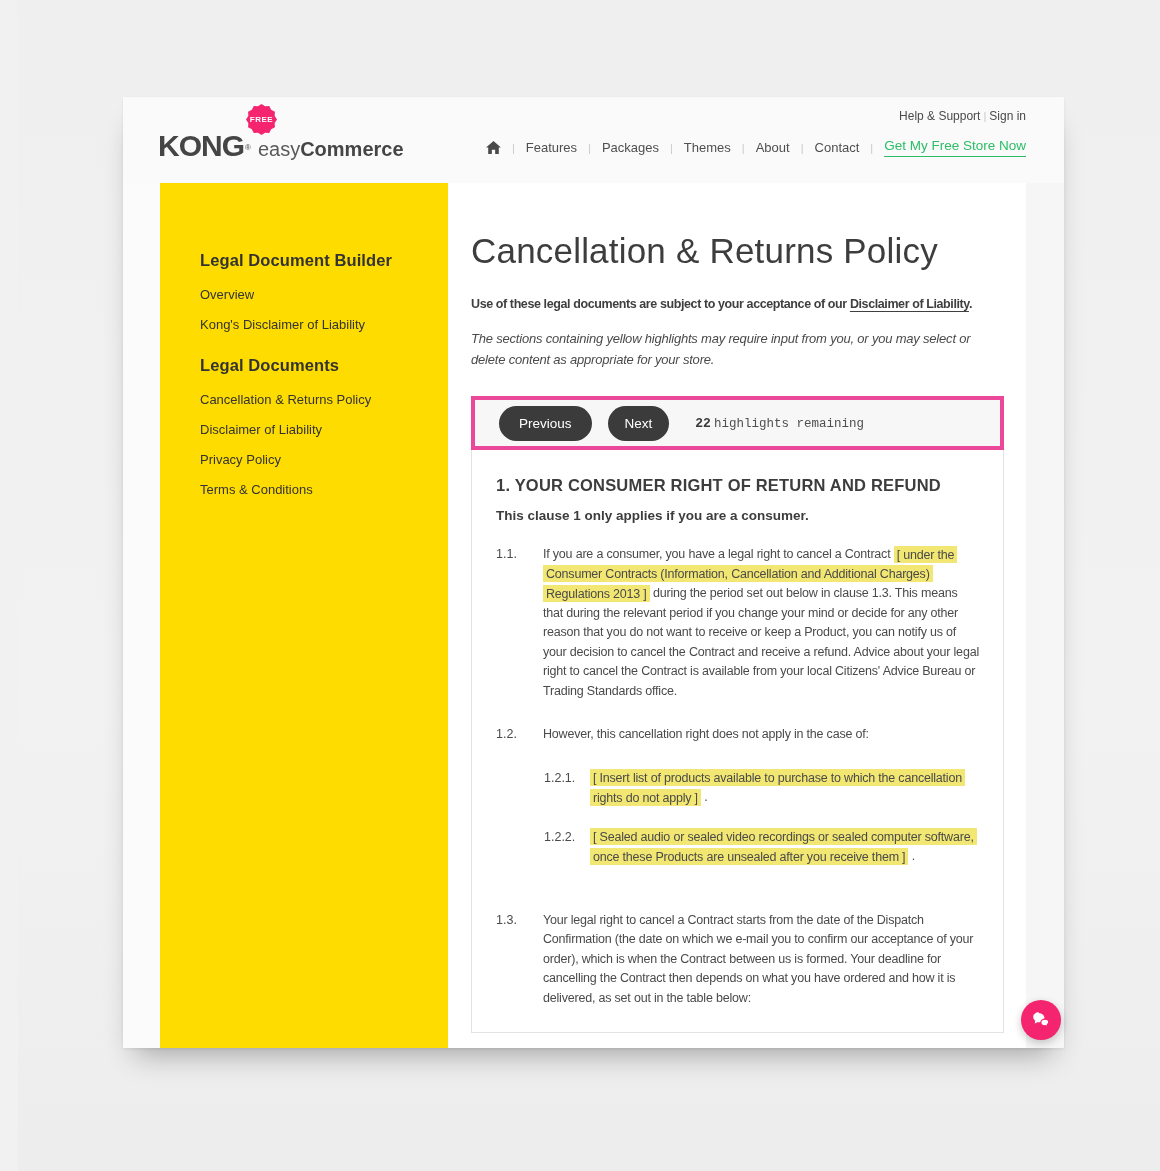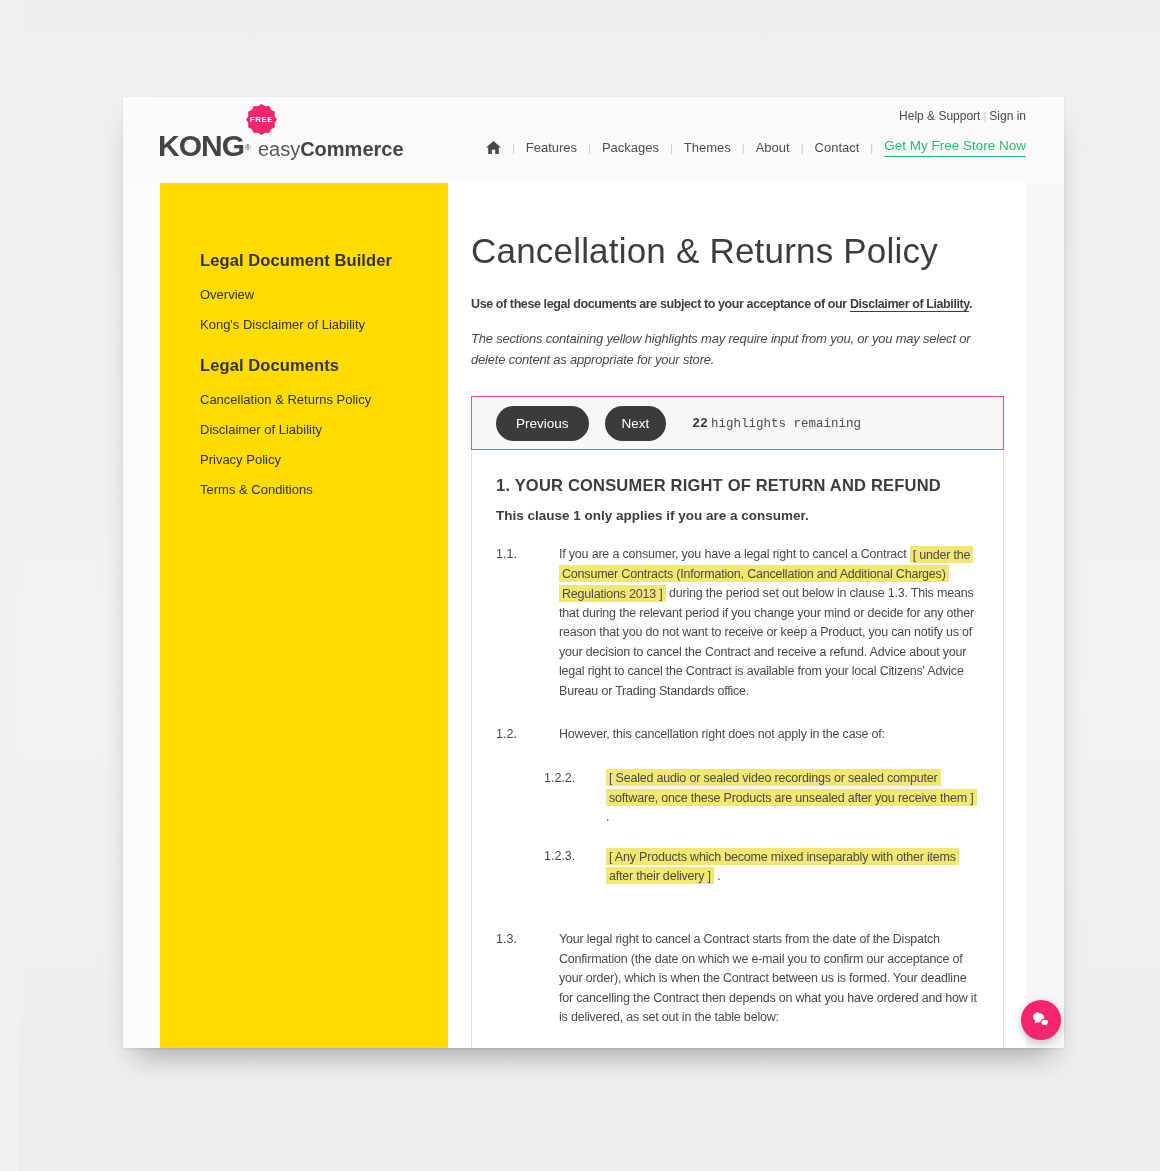--- a/index.html
+++ b/index.html
@@ -45,32 +45,32 @@
   .sidebar h3.h2nd { margin-top:9px; }
   .side-item { font-size:13px; color:#333; text-decoration:none; margin-bottom:15px; cursor:pointer; display:block; }
 
   
   .content { flex:1; background:#fff; padding:48px 22px 0 23px; position:relative; }
   h1.page-title { font-size:35px; font-weight:400; color:#3d3d3d; letter-spacing:.2px; margin:0 0 26px; }
   .subject { font-size:12.5px; font-weight:700; color:#3f3f3f; letter-spacing:-.4px; white-space:nowrap; margin-bottom:17px; }
   .subject a { color:#3f3f3f; text-decoration:underline; text-underline-offset:3px; cursor:pointer; }
   .note { font-size:13px; font-style:italic; color:#4a4a4a; line-height:21px; margin-bottom:15px; letter-spacing:-.2px; }
 
-  .toolbar { margin-top:26px; border:1px solid #ec4899; background:#f7f7f7; height:54px;
+  .toolbar { margin-top:26px; border:4px solid #ec4899; background:#f7f7f7; height:54px;
              display:flex; align-items:center; padding:0 24px; }
   .pill { background:#3b3b3b; color:#fff; border:none; border-radius:20px; font-family:inherit;
           font-size:13.5px; padding:10px 20px; cursor:pointer; }
   .pill + .pill { margin-left:16px; padding:10px 17px; }
   .count { margin-left:26px; font-size:12.5px; color:#4f4f4f;font-family:Liberation Mono, monospace; }
   .count b { font-size:13px; color:#3b3b3b; margin-right:3px; }
 
   .docbox { border:1px solid #e3e3e3; border-top:none; background:#fff; padding:26px 24px 0; }
   .docbox h2 { font-size:16.5px; font-weight:700; color:#3d3d3d; letter-spacing:.2px; }
   .subhead { font-size:13.5px; font-weight:700; color:#3d3d3d; margin-top:13px; }
-  .clause { display:flex; margin-top:0; margin-bottom:24px;gap:16px; }
+  .clause { display:flex; margin-top:0; margin-bottom:24px; }
   .clause:first-of-type { margin-top:22px; }
   .cnum { flex:0 0 47px; font-size:12.5px; color:#4a4a4a; line-height:19.5px; }
   .clause.sub { margin-left:48px; margin-bottom:20px; }
   .clause.sub .cnum { flex:0 0 46px; }
   .ctext { flex:1; font-size:12.5px; color:#4a4a4a; line-height:19.5px; letter-spacing:-.2px; }
   .clause.gap-top { margin-top:44px; }
   .hl { background:#F2E772; padding:1.5px 3px; box-decoration-break:clone; -webkit-box-decoration-break:clone; cursor:pointer; }
 
   
   .chat-fab { position:absolute; left:1003px; top:1000px; width:40px; height:40px; border-radius:50%;
@@ -152,30 +152,30 @@
           <div class="clause">
             <span class="cnum">1.1.</span>
             <p class="ctext"><span>If you are a consumer, you have a legal right to cancel a Contract </span><span class="hl">[ under the Consumer Contracts (Information, Cancellation and Additional Charges) Regulations 2013 ]</span><span> during the period set out below in clause 1.3. This means that during the relevant period if you change your mind or decide for any other reason that you do not want to receive or keep a Product, you can notify us of your decision to cancel the Contract and receive a refund. Advice about your legal right to cancel the Contract is available from your local Citizens' Advice Bureau or Trading Standards office.</span></p>
           </div>
 
           <div class="clause">
             <span class="cnum">1.2.</span>
             <p class="ctext"><span>However, this cancellation right does not apply in the case of:</span></p>
           </div>
 
+          <div class="clause sub">
+            <span class="cnum">1.2.1.</span>
+            <p class="ctext"><span class="hl">[ Insert list of products available to purchase to which the cancellation rights do not apply ]</span><span> .</span></p>
+          </div>
 
           <div class="clause sub">
             <span class="cnum">1.2.2.</span>
             <p class="ctext"><span class="hl">[ Sealed audio or sealed video recordings or sealed computer software, once these Products are unsealed after you receive them ]</span><span> .</span></p>
           </div>
 
-          <div class="clause sub">
-            <span class="cnum">1.2.3.</span>
-            <p class="ctext"><span class="hl">[ Any Products which become mixed inseparably with other items after their delivery ]</span><span> .</span></p>
-          </div>
 
           <div class="clause gap-top">
             <span class="cnum">1.3.</span>
             <p class="ctext"><span>Your legal right to cancel a Contract starts from the date of the Dispatch Confirmation (the date on which we e-mail you to confirm our acceptance of your order), which is when the Contract between us is formed. Your deadline for cancelling the Contract then depends on what you have ordered and how it is delivered, as set out in the table below:</span></p>
           </div>
         </div>
       </main>
 
       <div class="strip-right"></div>
     </div>

